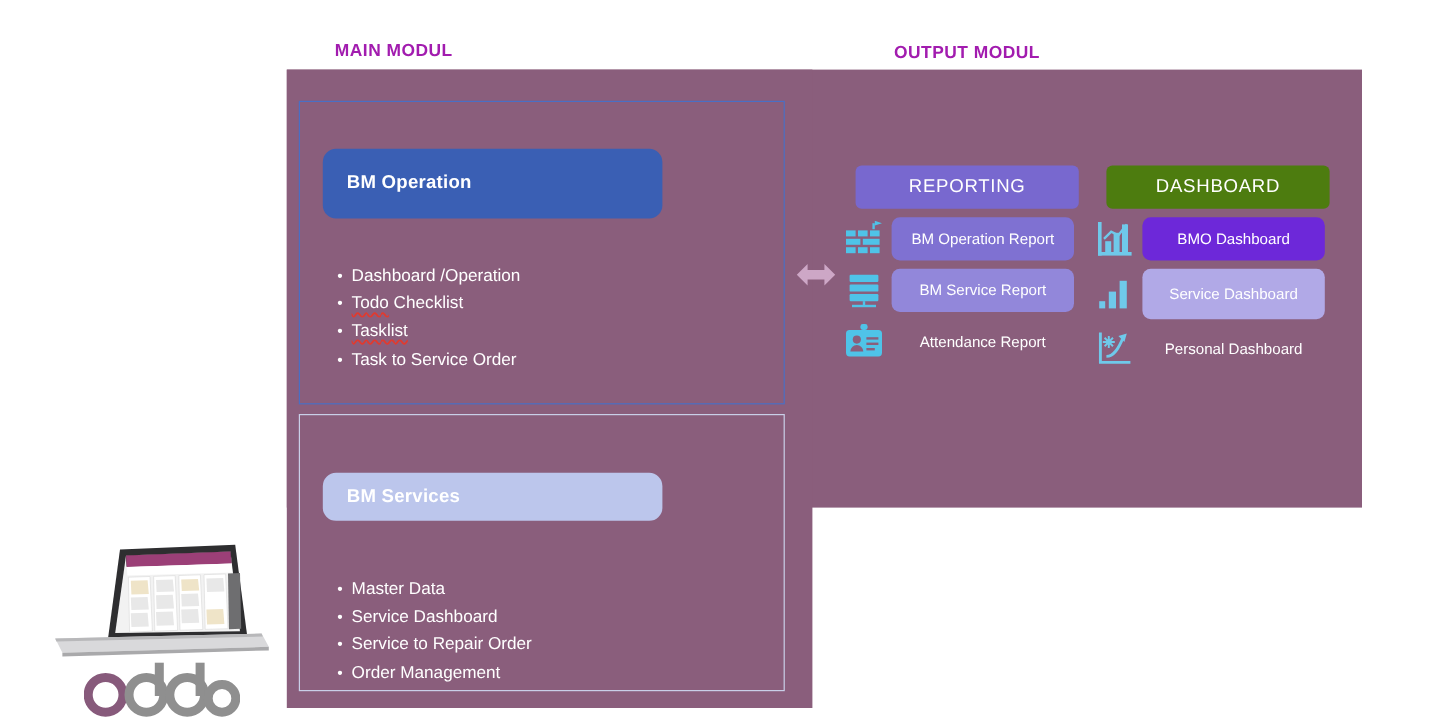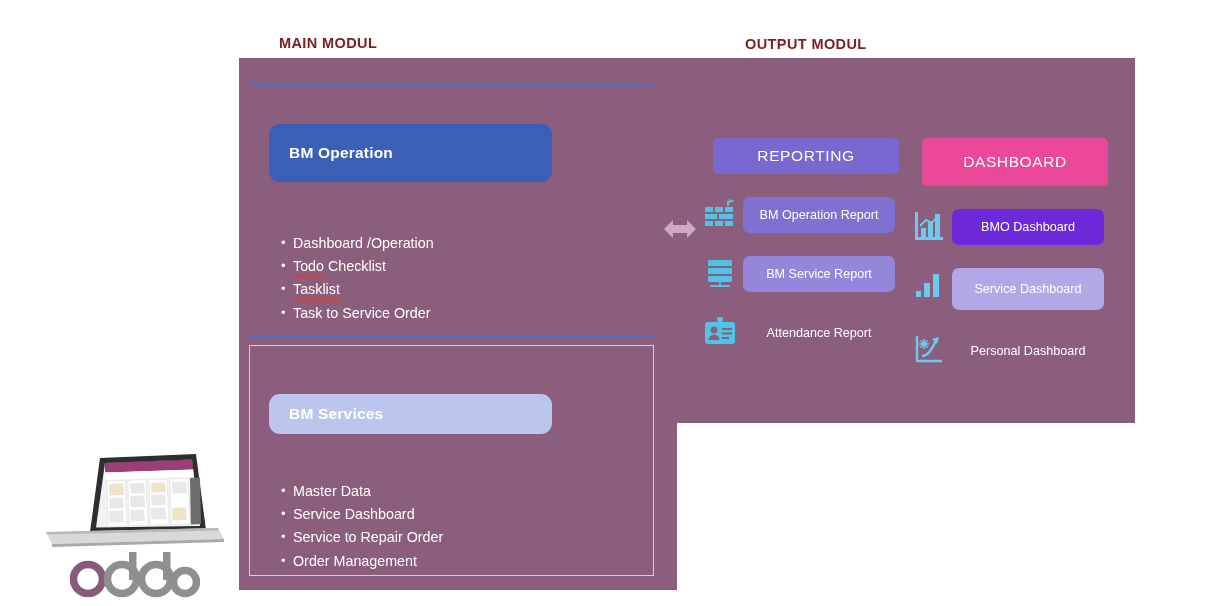--- a/index.html
+++ b/index.html
@@ -6,21 +6,21 @@
   body{
     width:1212px;height:606px;background:#ffffff;
     font-family:"Liberation Sans", sans-serif;
     position:relative;overflow:hidden;
   }
   .stage{position:absolute;inset:0;}
 
   
   .sec-hdr{
     position:absolute;font-weight:bold;font-size:14.5px;letter-spacing:.4px;
-    color:#7f1d1d;white-space:nowrap;
+    color:#a21caf;white-space:nowrap;
   }
   #hdr-main{left:279px;top:35px;}
   #hdr-output{left:745px;top:36px;}
 
   
   .panel-right{
     position:absolute;left:239px;top:58px;width:896px;height:365px;
     background:#8a5e7c;
   }
   .panel-left-ext{
@@ -51,21 +51,21 @@
   }
   #pill-services{
     left:269px;top:394px;width:283px;height:40px;
     background:#bcc6ec;
   }
 
   .bullets{
     position:absolute;margin:0;padding:0;list-style:none;
     color:#ffffff;font-size:14.3px;line-height:23.2px;
   }
-  #bullets-operation{left:281px;top:232px;}
+  #bullets-operation{left:281px;top:219px;}
   #bullets-services{left:281px;top:480px;}
   .bullets li{position:relative;padding-left:12px;white-space:nowrap;}
   .bullets li:before{
     content:"\2022";position:absolute;left:0;top:-1px;
     font-size:13px;color:#ffffff;
   }
   .sp-err{
     text-decoration:underline wavy #e03a2f;
     text-decoration-skip-ink:none;
     text-underline-offset:2px;
@@ -83,25 +83,25 @@
 
   .col-hdr{
     box-sizing:border-box;border-radius:5px;
     display:flex;align-items:center;justify-content:center;
     color:#ffffff;font-size:15.5px;letter-spacing:.6px;text-align:center;
   }
   #col-reporting .col-hdr{
     margin-left:10px;width:186px;height:36px;background:#7868cf;
   }
   #col-dashboard .col-hdr{
-    margin-left:10px;width:186px;height:48px;background:#ec4899;
+    margin-left:10px;width:186px;height:36px;background:#4d7c0f;
   }
 
   .row{
-    display:flex;margin-top:23px;height:36px;
+    display:flex;align-items:center;margin-top:7px;height:36px;
   }
   .row-icon{
     width:34px;height:34px;flex:0 0 34px;margin-right:6px;
     display:flex;align-items:center;justify-content:center;
   }
   .row-label{
     box-sizing:border-box;flex:0 0 152px;height:36px;border-radius:7px;
     display:flex;align-items:center;justify-content:center;text-align:center;
     color:#ffffff;font-size:12.6px;line-height:14px;
   }

